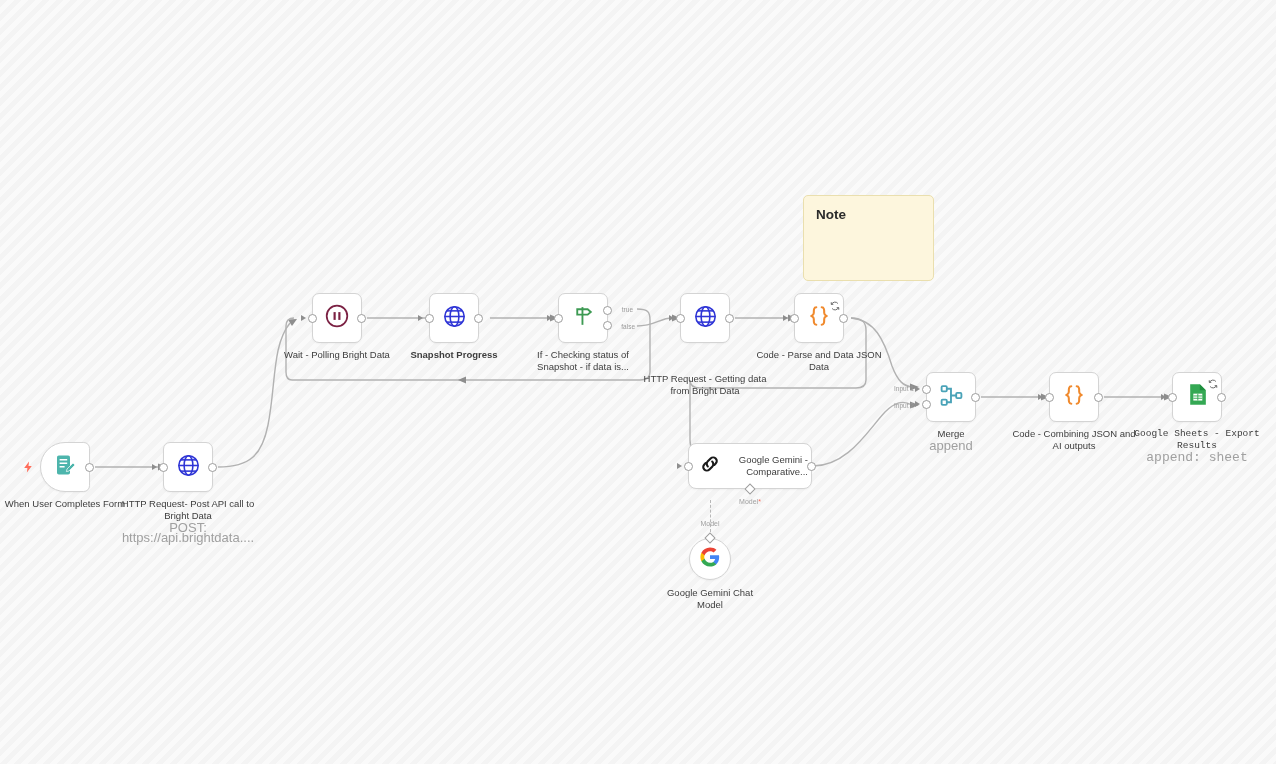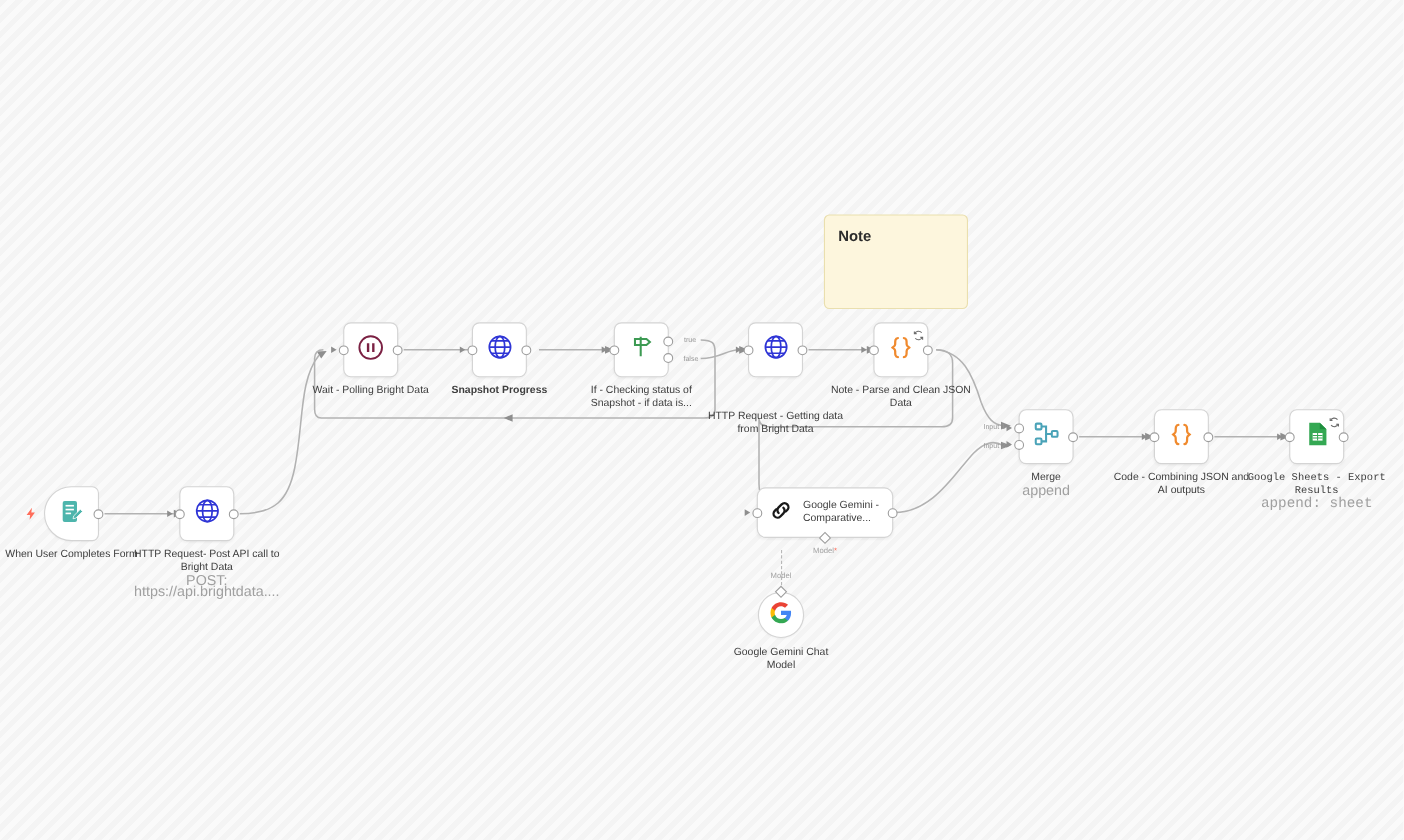--- a/index.html
+++ b/index.html
@@ -43,20 +43,21 @@
     position: relative;
     width: 50px;
     height: 50px;
     background: #ffffff;
     border: 1px solid #d4d4d4;
     border-radius: 7px;
     display: flex;
     align-items: center;
     justify-content: center;
     box-shadow: 0 1px 2px rgba(0,0,0,0.04);
+    text-align: right;
   }
   .node-box.trigger {
     border-top-left-radius: 28px;
     border-bottom-left-radius: 28px;
   }
   .node-box.wide {
     width: 124px;
     height: 46px;
     border-radius: 8px;
     justify-content: flex-start;
@@ -242,21 +243,21 @@
     <path d="M 813 466 C 848 466 868 430 885 412 C 895 402 903 400 912 405"></path>
     <polygon class="arrow" points="910,401.5 919,405 910,408.5"></polygon>
 
     <path d="M 981 397 L 1041 397"></path>
     <polygon class="arrow" points="1041,393.5 1049,397 1041,400.5"></polygon>
 
     <path d="M 1104 397 L 1164 397"></path>
     <polygon class="arrow" points="1164,393.5 1172,397 1164,400.5"></polygon>
   </svg>
 
-  <div class="sticky" style="left:749px; top:195px; width:131px; height:86px;">
+  <div class="sticky" style="left:803px; top:195px; width:131px; height:86px;">
     <div class="sticky-title">Note</div>
   </div>
 
   <div class="node" style="left:40px; top:442px;">
     <div class="node-box trigger">
       <span class="bolt">
         <svg viewBox="0 0 24 24" width="13" height="14">
             <path fill="currentColor" d="M13 2 L4 14 h6 l-1 8 9-12 h-6 z"></path>
           </svg>
       </span>
@@ -376,21 +377,21 @@
       </span>
       <span>
         <svg viewBox="0 0 24 24" width="26" height="26" fill="none" stroke="#f08a2e" stroke-width="1.9" stroke-linecap="round">
           <path d="M9.5 4 C7 4 7.2 7 7.2 9.2 C7.2 11 5.6 11.4 5 12 C5.6 12.6 7.2 13 7.2 14.8 C7.2 17 7 20 9.5 20"></path>
           <path d="M14.5 4 C17 4 16.8 7 16.8 9.2 C16.8 11 18.4 11.4 19 12 C18.4 12.6 16.8 13 16.8 14.8 C16.8 17 17 20 14.5 20"></path>
         </svg>
       </span>
       <span class="port in"></span>
       <span class="port out"></span>
     </div>
-    <div class="node-label" style="width:130px;">Note - Parse and Clean JSON Data</div>
+    <div class="node-label" style="width:130px;">Code - Parse and Data JSON Data</div>
   </div>
 
   <div class="node" style="left:688px; top:443px;">
     <div class="node-box wide">
       <span class="arrow-head-in"></span>
       <span>
         <svg viewBox="0 0 24 24" width="24" height="24" fill="none" stroke="#1a1a1a" stroke-width="2.1" stroke-linecap="round">
           <path d="M9.8 14.4 A3.6 3.6 0 0 1 9.8 9.3 L12.6 6.5 A3.6 3.6 0 0 1 17.7 11.6 L16.3 13"></path>
           <path d="M14.2 9.6 A3.6 3.6 0 0 1 14.2 14.7 L11.4 17.5 A3.6 3.6 0 0 1 6.3 12.4 L7.7 11"></path>
         </svg>

